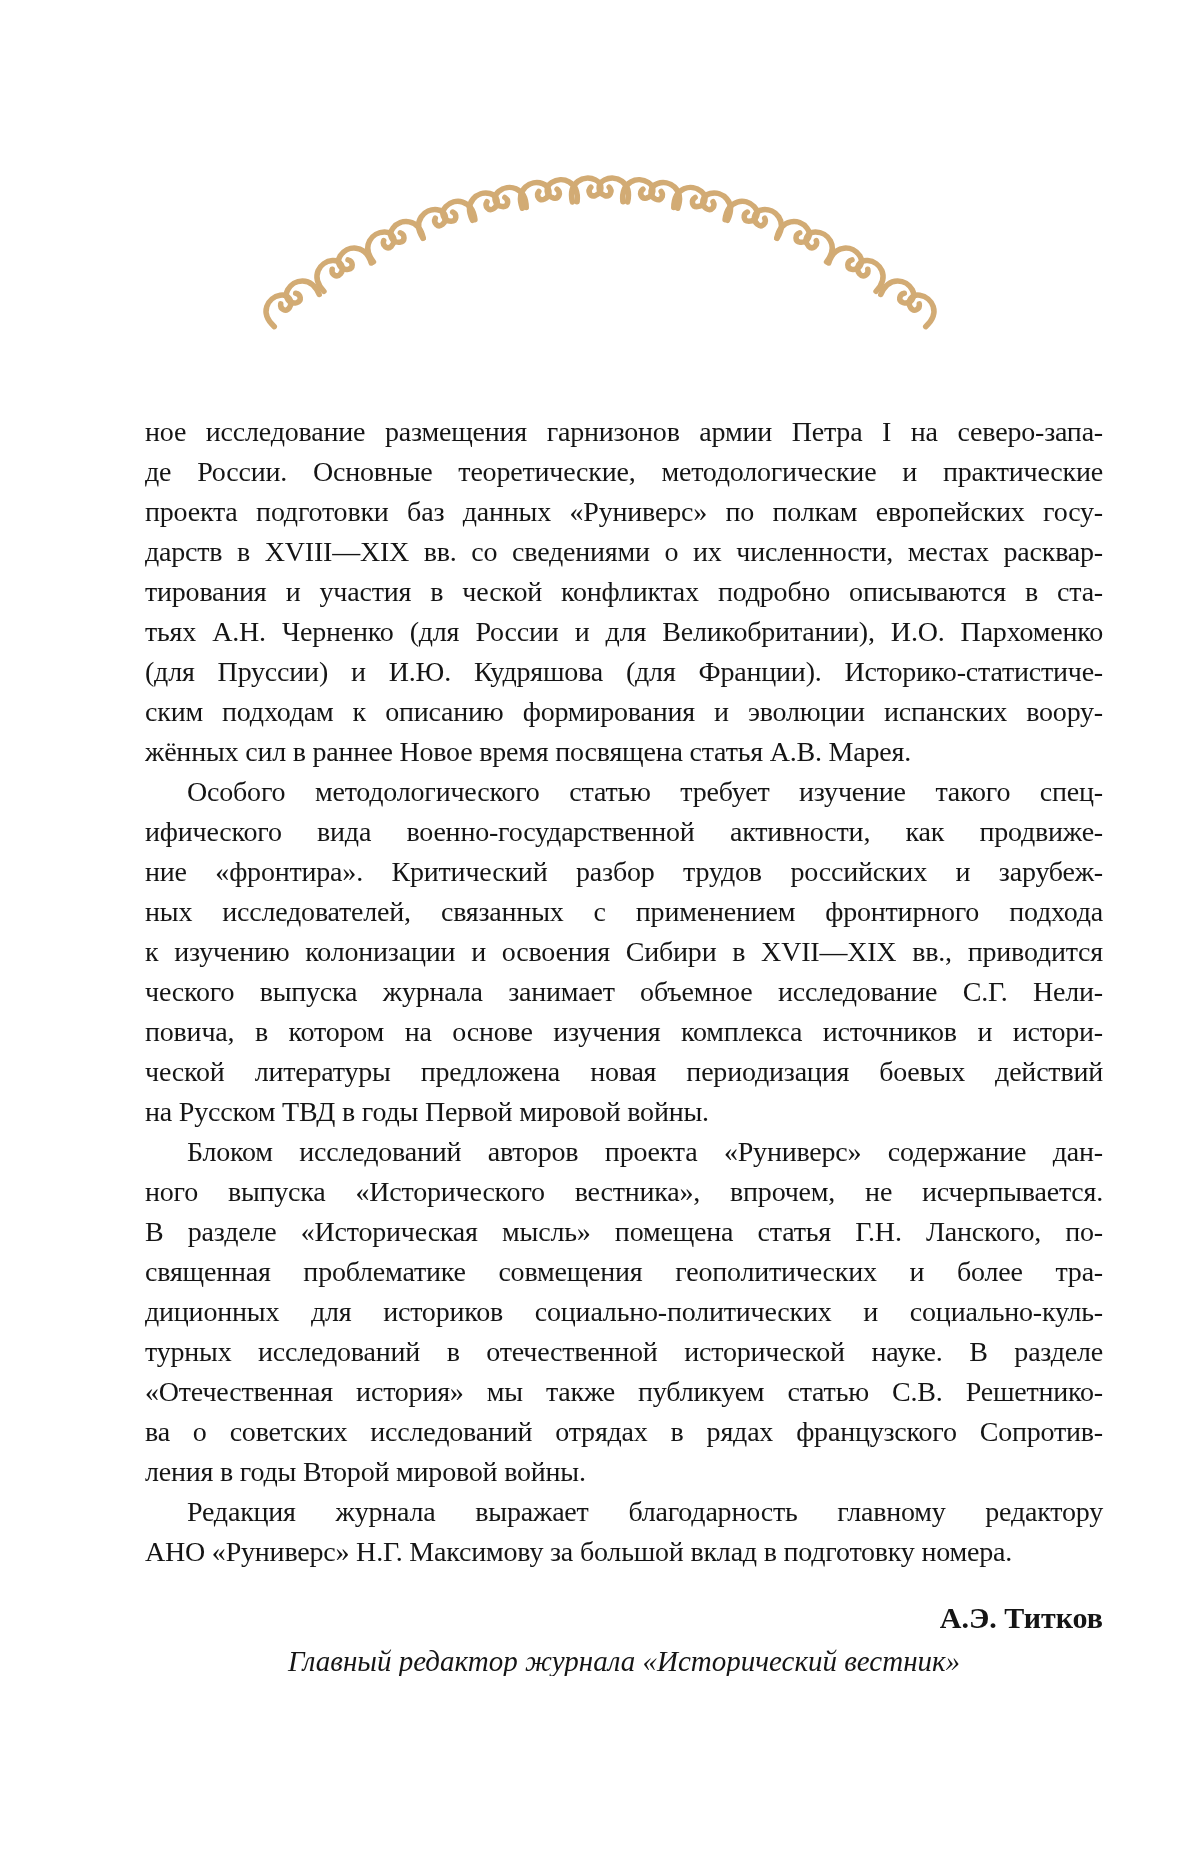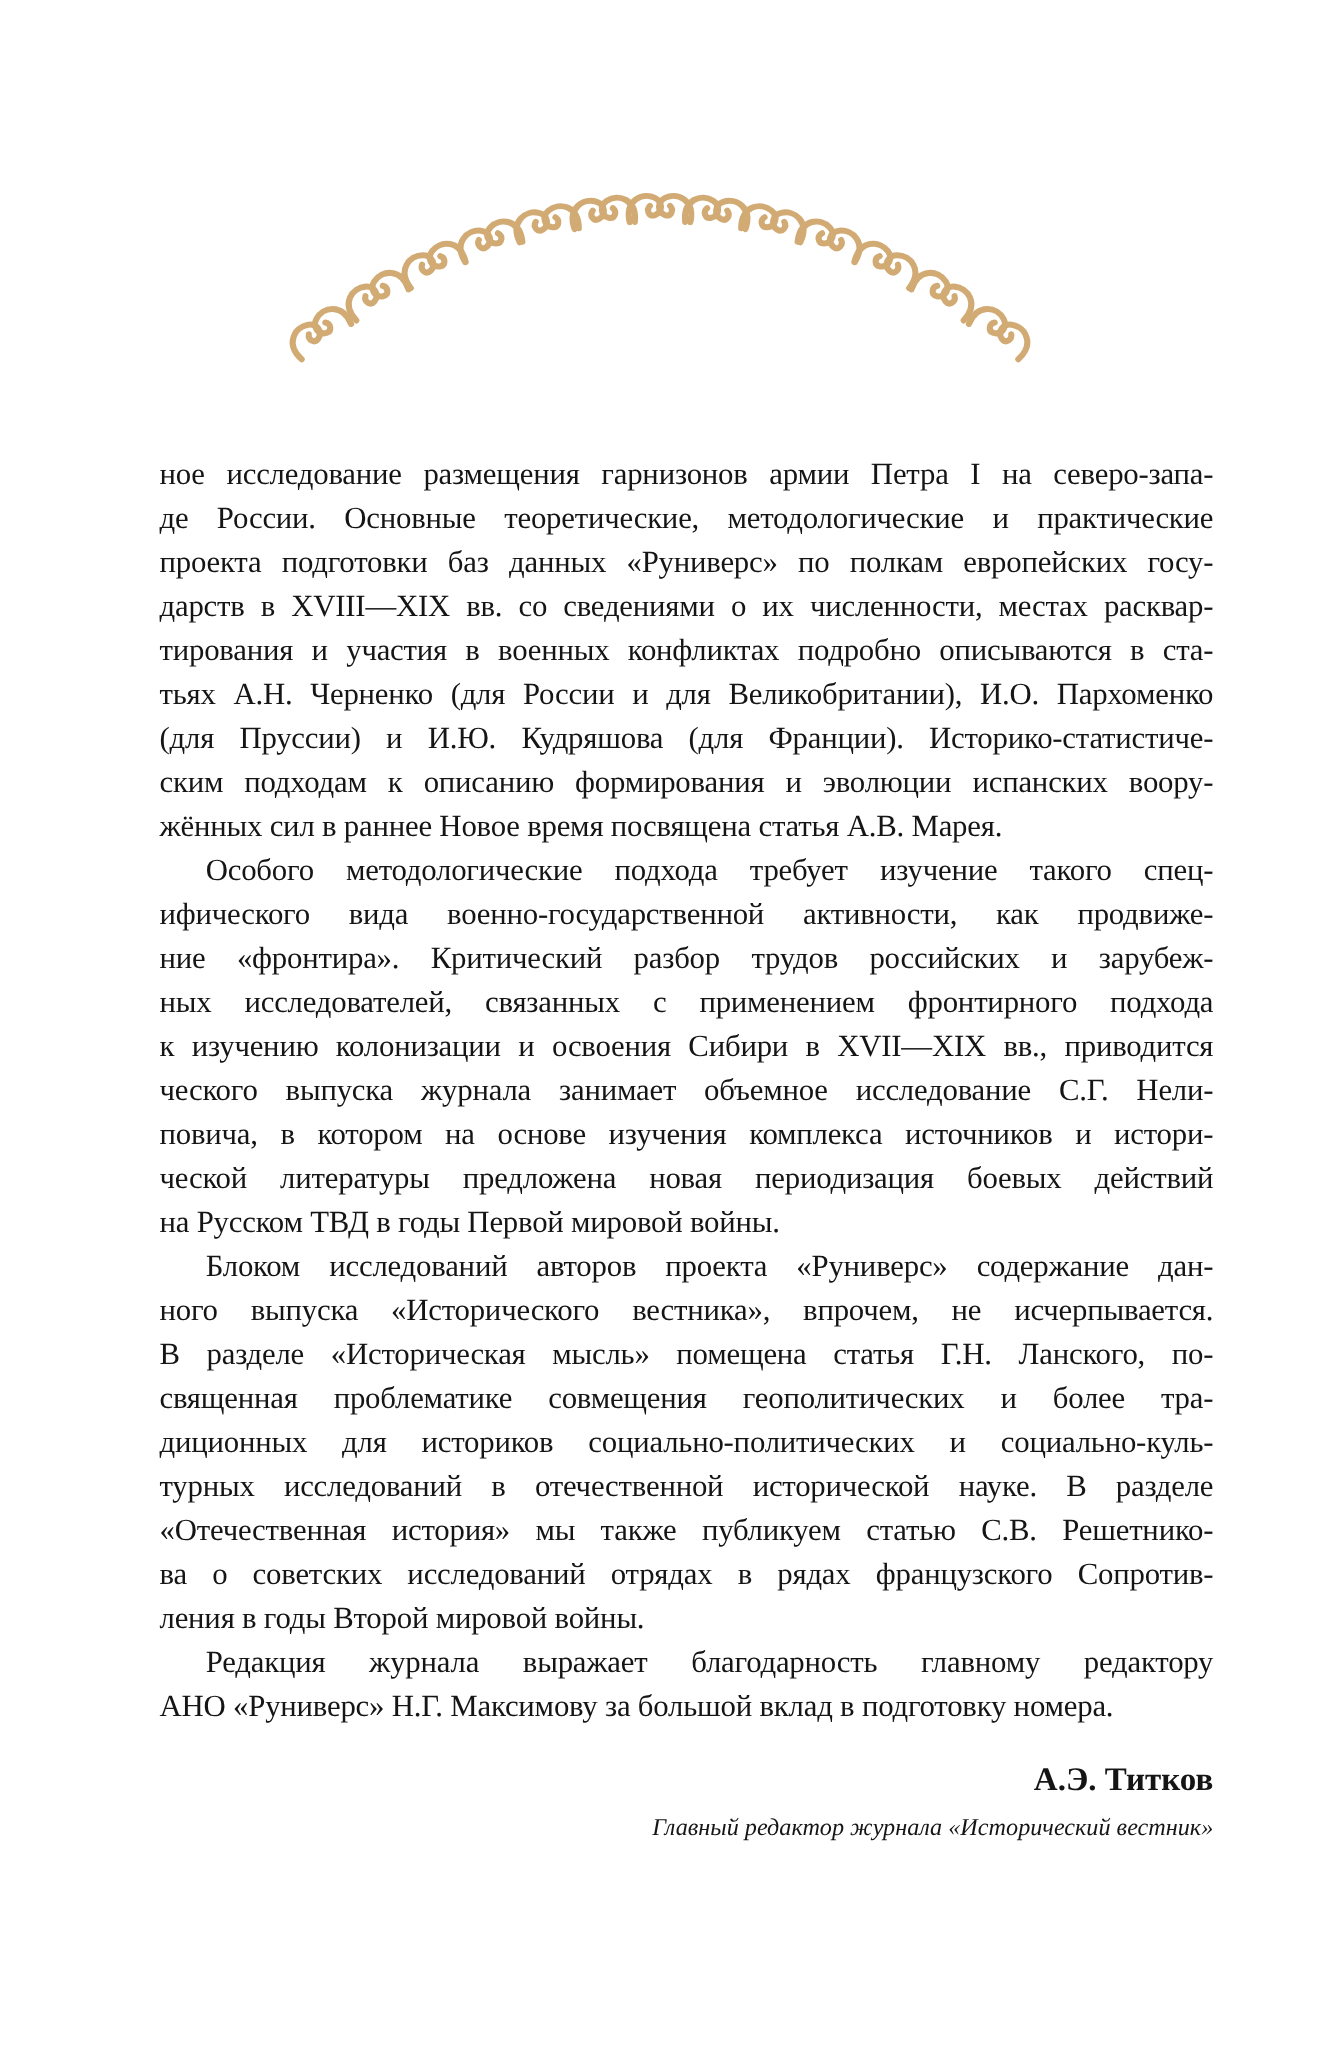--- a/index.html
+++ b/index.html
@@ -67,23 +67,23 @@
     text-align: right;
     font-weight: bold;
     font-size: 30px;
     line-height: 40px;
   }
   .sig-title {
     position: absolute;
     left: 145px;
     top: 1641px;
     width: 958px;
-    text-align: right;
+    text-align: center;
     font-style: italic;
-    font-size: 22px;
+    font-size: 29px;
     line-height: 40px;
   }
   
   .footer-watermark {
     position: absolute;
     top: 1808px;
     right: 160px;
     font-family: "Liberation Sans", sans-serif;
     font-size: 21px;
     color: var(--gray, #8a8a8a);
@@ -148,28 +148,28 @@
         <path d="M 30 13 C 35 -9 17 -17 5 -11 C -3 -7 -3 3 5 6 C 11 8 14 1 10 -3"></path>
       </g>
     </svg>
 
   <div class="text-block" id="paragraphs">
       <div class="para">
         <div class="line">ное исследование размещения гарнизонов армии Петра I на северо-запа-</div>
         <div class="line">де России. Основные теоретические, методологические и практические</div>
         <div class="line">проекта подготовки баз данных «Руниверс» по полкам европейских госу-</div>
         <div class="line">дарств в XVIII—XIX вв. со сведениями о их численности, местах расквар-</div>
-        <div class="line">тирования и участия в военных конфликтах подробно описываются в ста-</div>
+        <div class="line">тирования и участия в ческой конфликтах подробно описываются в ста-</div>
         <div class="line">тьях А.Н. Черненко (для России и для Великобритании), И.О. Пархоменко</div>
         <div class="line">(для Пруссии) и И.Ю. Кудряшова (для Франции). Историко-статистиче-</div>
         <div class="line">ским подходам к описанию формирования и эволюции испанских воору-</div>
         <div class="line last">жённых сил в раннее Новое время посвящена статья А.В. Марея.</div>
       </div>
       <div class="para indent">
-        <div class="line">Особого методологические подхода требует изучение такого спец-</div>
+        <div class="line">Особого методологического статью требует изучение такого спец-</div>
         <div class="line">ифического вида военно-государственной активности, как продвиже-</div>
         <div class="line">ние «фронтира». Критический разбор трудов российских и зарубеж-</div>
         <div class="line">ных исследователей, связанных с применением фронтирного подхода</div>
         <div class="line">к изучению колонизации и освоения Сибири в XVII—XIX вв., приводится</div>
         <div class="line">ческого выпуска журнала занимает объемное исследование С.Г. Нели-</div>
         <div class="line">повича, в котором на основе изучения комплекса источников и истори-</div>
         <div class="line">ческой литературы предложена новая периодизация боевых действий</div>
         <div class="line last">на Русском ТВД в годы Первой мировой войны.</div>
       </div>
       <div class="para indent">

